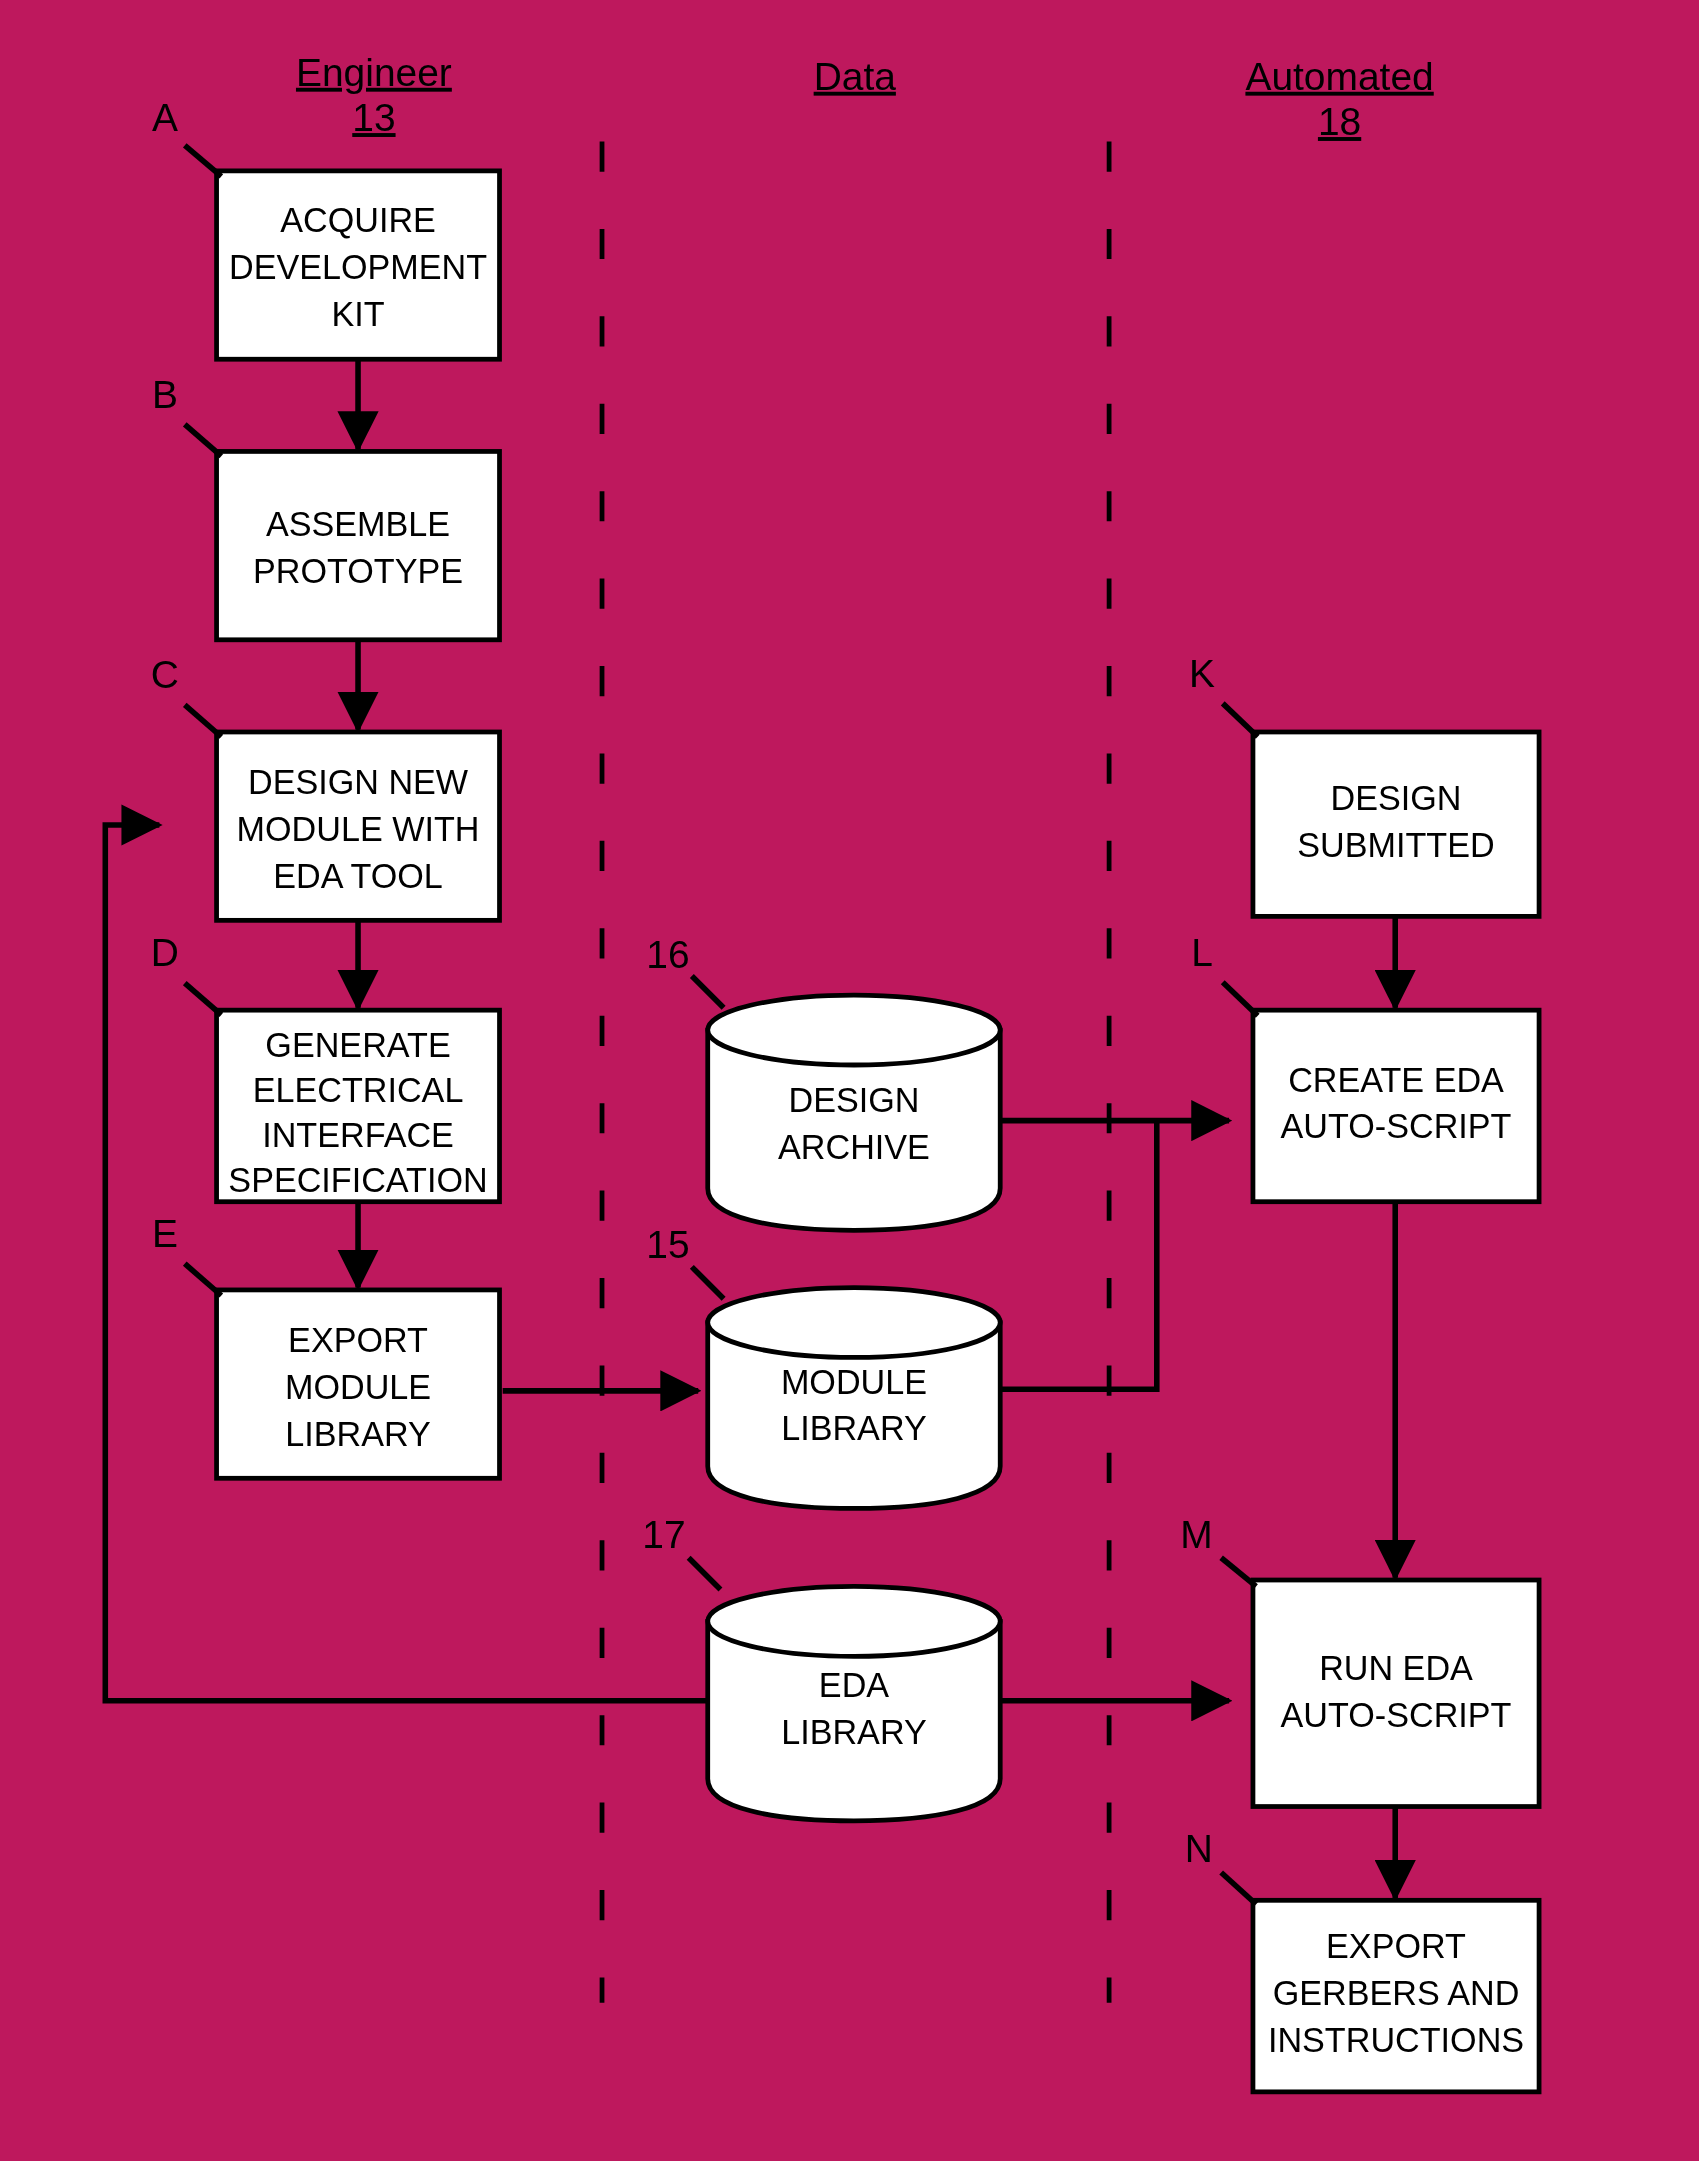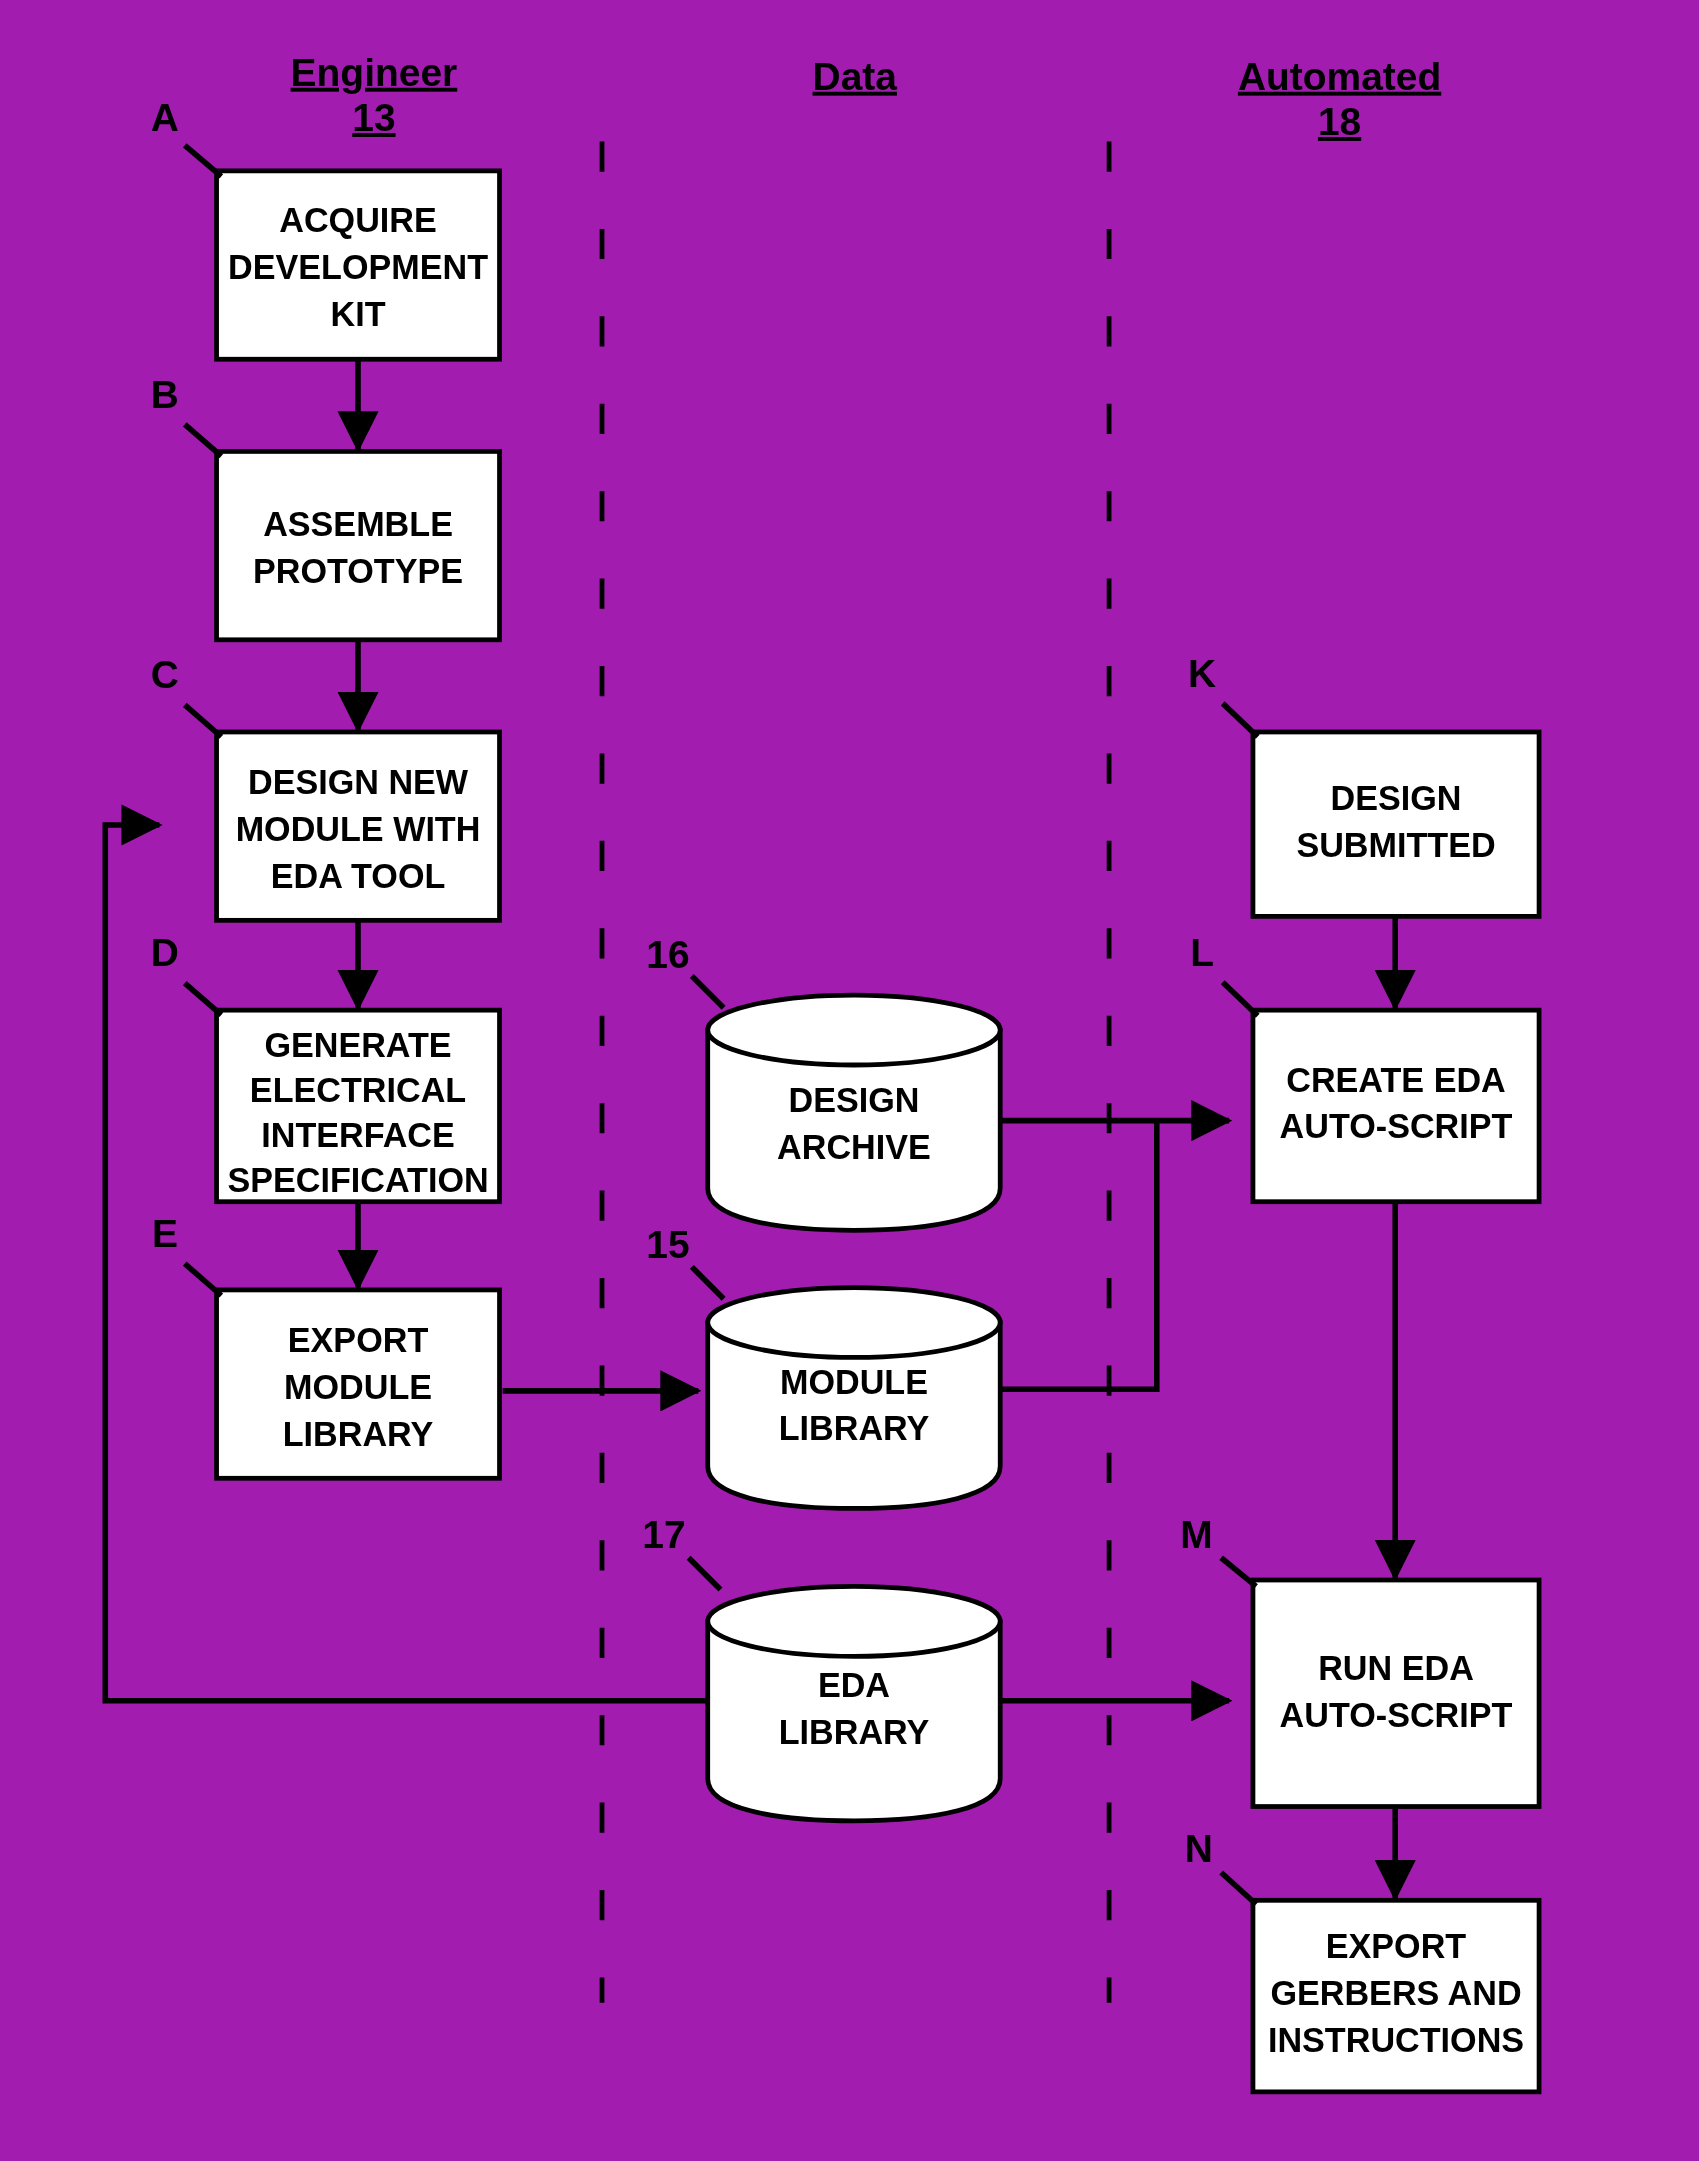--- a/index.html
+++ b/index.html
@@ -4,24 +4,23 @@
 <style>
   html, body {
     margin: 0;
     padding: 0;
     background: #ffffff;
   }
   #page {
     position: relative;
     width: 1700px;
     height: 2161px;
-    background: #a21caf;
+    background: #be185d;
     font-family: "Liberation Sans", sans-serif;
     overflow: hidden;
-    font-weight: bold;
   }
   svg.diagram {
     position: absolute;
     top: 0;
     left: 0;
     width: 1700px;
     height: 2161px;
   }
   .box-rect {
     fill: #ffffff;

